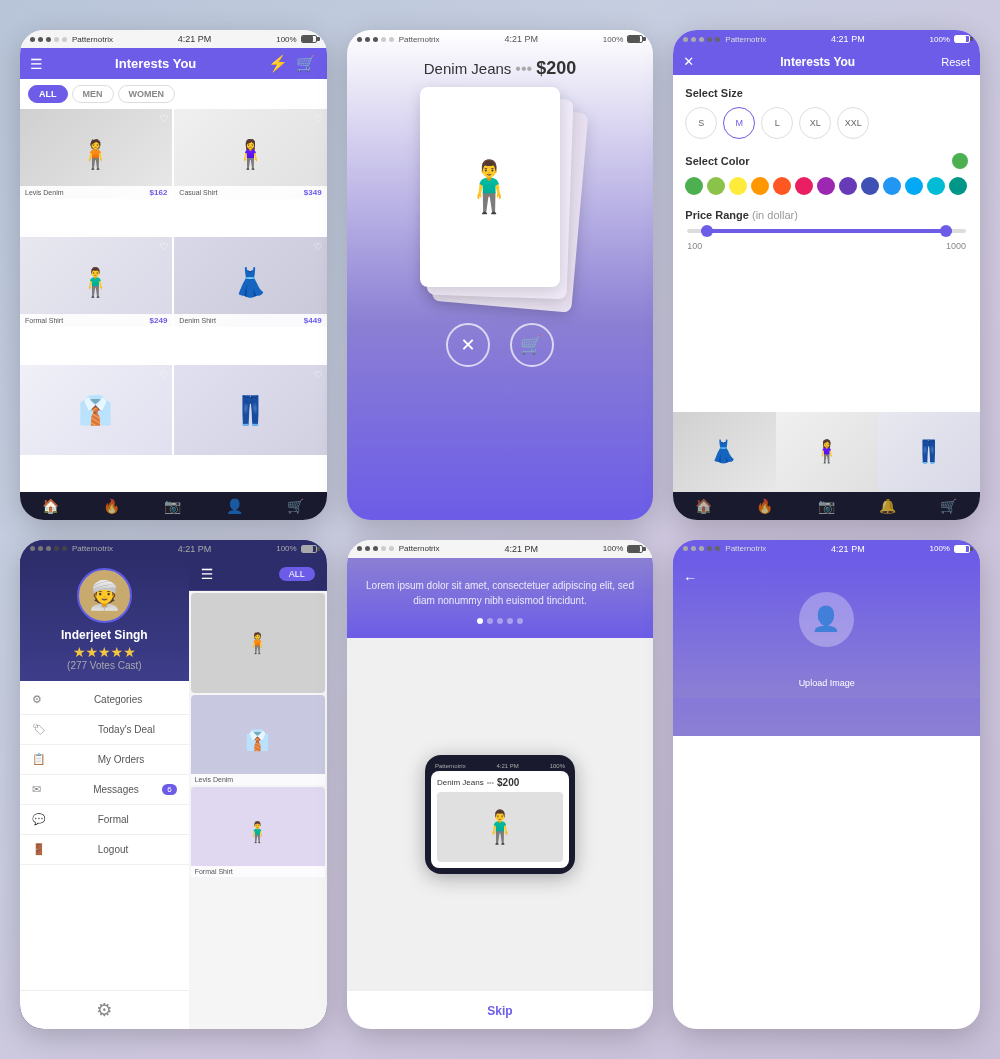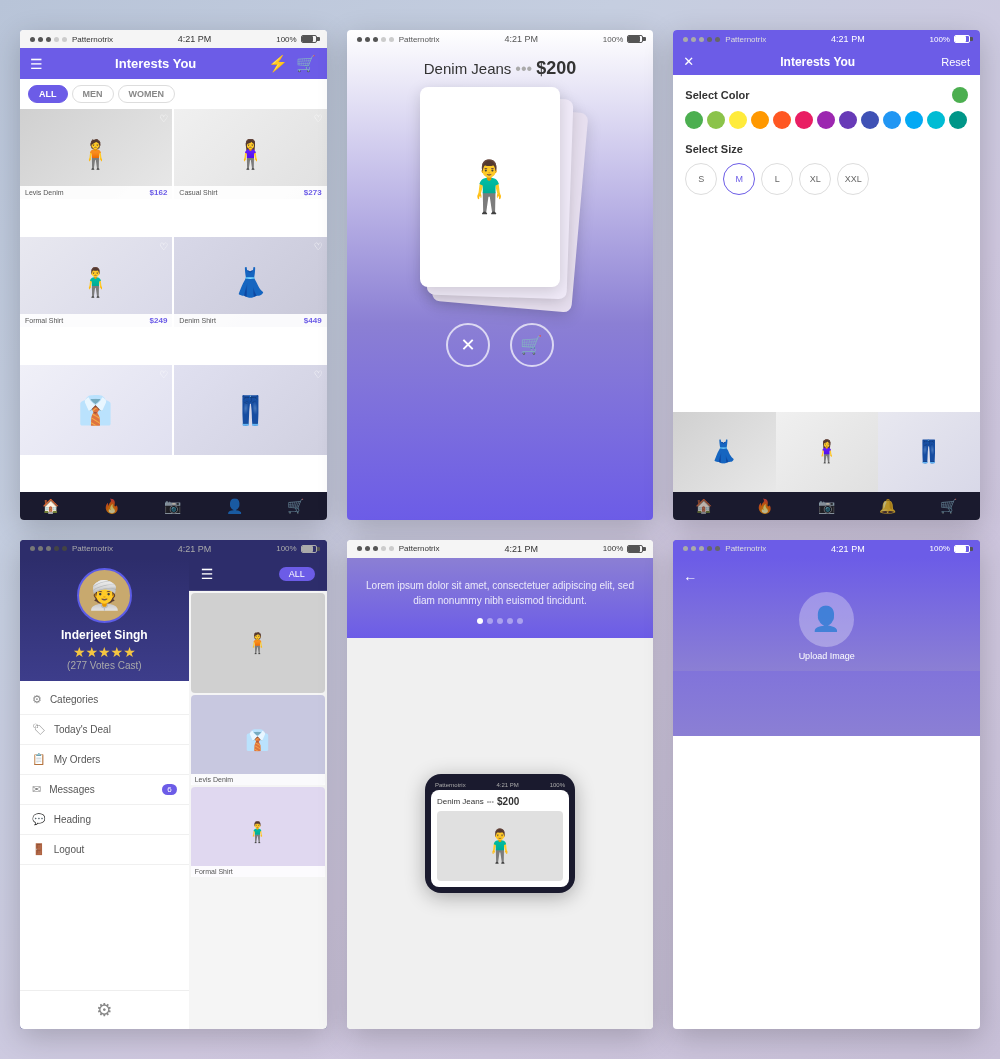--- a/index.html
+++ b/index.html
@@ -11,21 +11,21 @@
       grid-template-columns: repeat(3, 1fr);
       grid-template-rows: repeat(2, 1fr);
       gap: 20px;
       padding: 30px 20px;
       font-family: -apple-system, BlinkMacSystemFont, 'Segoe UI', sans-serif;
     }
 
     
     .phone {
       background: #fff;
-      border-radius: 4px;
+      border-radius: 24px;
       overflow: hidden;
       box-shadow: 0 8px 30px rgba(0,0,0,0.2);
       display: flex;
       flex-direction: column;
       position: relative;
     }
 
     .phone-status {
       display: flex;
       justify-content: space-between;
@@ -330,21 +330,21 @@
     }
     .menu-item {
       display: flex;
       align-items: center;
       gap: 8px;
       padding: 8px 12px;
       border-bottom: 1px solid #f0f0f0;
       cursor: pointer;
     }
     .menu-icon { font-size: 11px; color: #888; }
-    .menu-label { font-size: 10px; color: #555; flex: 1; }
+    .menu-label { font-size: 10px; color: #555; flex: 1; margin-left: 44px; }
     .menu-badge {
       background: #6c5ce7;
       color: #fff;
       border-radius: 8px;
       padding: 1px 5px;
       font-size: 8px;
     }
     .phone4-footer {
       background: #fff;
       padding: 8px;
@@ -415,21 +415,21 @@
       height: 55px;
       border-radius: 50%;
       background: rgba(255,255,255,0.3);
       display: flex;
       align-items: center;
       justify-content: center;
       font-size: 24px;
       color: rgba(255,255,255,0.7);
       margin: 8px 0 4px;
     }
-    .upload-label { color: #fff; font-size: 9px; }
+    .upload-label { color: #fff; font-size: 9px; margin-top: 27px; }
 
     .phone6-form {
       background: #fff;
       flex: 1;
       padding: 8px 12px;
     }
     .form-input {
       width: 100%;
       border: none;
       border-bottom: 1px solid #e0e0e0;
@@ -506,21 +506,21 @@
       <div class="product-info">
         <span class="product-name">Levis Denim</span>
         <span class="product-price">$162</span>
       </div>
     </div>
     <div class="product-card pc2" style="height:90px">
       <div class="person-placeholder">🧍‍♀️</div>
       <span class="heart-icon">♡</span>
       <div class="product-info">
         <span class="product-name">Casual Shirt</span>
-        <span class="product-price">$273</span>
+        <span class="product-price">$349</span>
       </div>
     </div>
     <div class="product-card pc3" style="height:90px">
       <div class="person-placeholder">🧍‍♂️</div>
       <span class="heart-icon">♡</span>
       <div class="product-info">
         <span class="product-name">Formal Shirt</span>
         <span class="product-price">$249</span>
       </div>
     </div>
@@ -605,20 +605,32 @@
           <div class="battery-fill" style="background:#fff"></div>
         </div>
     </div>
   </div>
   <div class="phone3 phone-header">
     <span style="color:#fff;font-size:13px">✕</span>
     <span style="font-size:12px;font-weight:600;color:#fff">Interests You</span>
     <span style="font-size:11px;color:#fff">Reset</span>
   </div>
   <div class="phone3-body">
+    <div class="filter-section">
+      <div class="filter-label">
+        <span>Select Size</span>
+      </div>
+      <div class="size-options">
+        <div class="size-btn">S</div>
+        <div class="size-btn selected">M</div>
+        <div class="size-btn">L</div>
+        <div class="size-btn">XL</div>
+        <div class="size-btn">XXL</div>
+      </div>
+    </div>
     <div class="filter-section">
       <div class="filter-label">
         <span>Select Color</span>
         <div class="selected-color-indicator" style="background:#4CAF50"></div>
       </div>
       <div class="color-row">
         <div class="color-swatch" style="background:#4CAF50"></div>
         <div class="color-swatch" style="background:#8BC34A"></div>
         <div class="color-swatch" style="background:#FFEB3B"></div>
         <div class="color-swatch" style="background:#FF9800"></div>
@@ -628,28 +640,32 @@
         <div class="color-swatch" style="background:#673AB7"></div>
         <div class="color-swatch" style="background:#3F51B5"></div>
         <div class="color-swatch" style="background:#2196F3"></div>
         <div class="color-swatch" style="background:#03A9F4"></div>
         <div class="color-swatch" style="background:#00BCD4"></div>
         <div class="color-swatch" style="background:#009688"></div>
       </div>
     </div>
     <div class="filter-section">
       <div class="filter-label">
-        <span>Select Size</span>
-      </div>
-      <div class="size-options">
-        <div class="size-btn">S</div>
-        <div class="size-btn selected">M</div>
-        <div class="size-btn">L</div>
-        <div class="size-btn">XL</div>
-        <div class="size-btn">XXL</div>
+        <span><span>Price Range</span> <span style="font-weight:400;color:#999">(in dollar)</span></span>
+      </div>
+      <div class="price-slider-container">
+        <div class="price-slider-track">
+          <div class="price-slider-fill"></div>
+          <div class="slider-thumb" style="left:5%"></div>
+          <div class="slider-thumb" style="right:5%;left:auto"></div>
+        </div>
+        <div class="price-range-labels">
+          <span>100</span>
+          <span>1000</span>
+        </div>
       </div>
     </div>
   </div>
   <div class="preview-strip">
     <div class="preview-item pc1">👗</div>
     <div class="preview-item pc2">🧍‍♀️</div>
     <div class="preview-item pc3">👖</div>
   </div>
   <div class="bottom-nav">
     <span class="nav-icon">🏠</span>
@@ -700,21 +716,21 @@
           <span class="menu-icon">📋</span>
           <span class="menu-label">My Orders</span>
         </div>
         <div class="menu-item">
           <span class="menu-icon">✉</span>
           <span class="menu-label">Messages</span>
           <span class="menu-badge">6</span>
         </div>
         <div class="menu-item">
           <span class="menu-icon">💬</span>
-          <span class="menu-label">Heading</span>
+          <span class="menu-label">Formal</span>
         </div>
         <div class="menu-item">
           <span class="menu-icon">🚪</span>
           <span class="menu-label">Logout</span>
         </div>
       </div>
       <div class="phone4-footer">
         <span class="settings-icon">⚙</span>
       </div>
     </div>
@@ -777,20 +793,23 @@
       <div class="inner-content">
         <div style="display:flex;align-items:center;gap:3px">
           <span class="inner-product-title">Denim Jeans</span>
           <span style="font-size:7px;color:#aaa">•••</span>
           <span class="inner-price">$200</span>
         </div>
         <div class="inner-img">🧍‍♂️</div>
       </div>
     </div>
   </div>
+  <div class="phone5-skip">
+    <span class="skip-btn">Skip</span>
+  </div>
 </div>
 
 <div class="phone phone6" style="position:relative">
   <div class="phone-status" style="background:#6c5ce7;color:#fff">
     <div class="status-left">
       <div class="status-dot filled" style="background:#aaa"></div>
         <div class="status-dot filled" style="background:#aaa"></div>
         <div class="status-dot filled" style="background:#aaa"></div>
         <div class="status-dot" style="background:#666"></div>
         <div class="status-dot" style="background:#666"></div>

